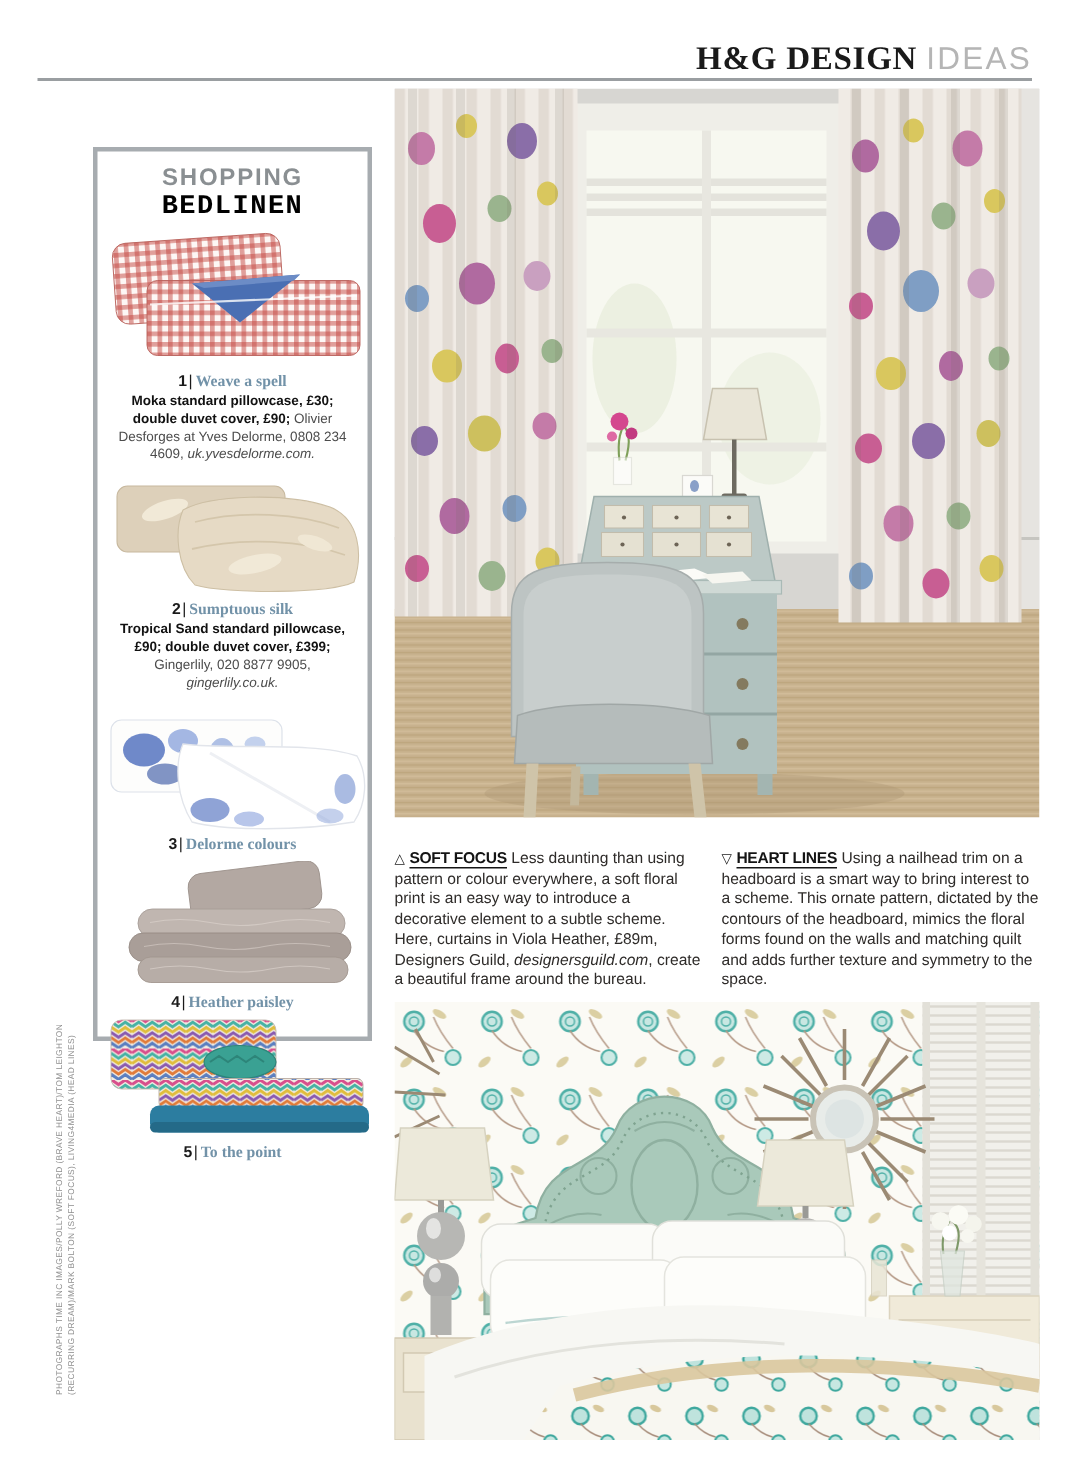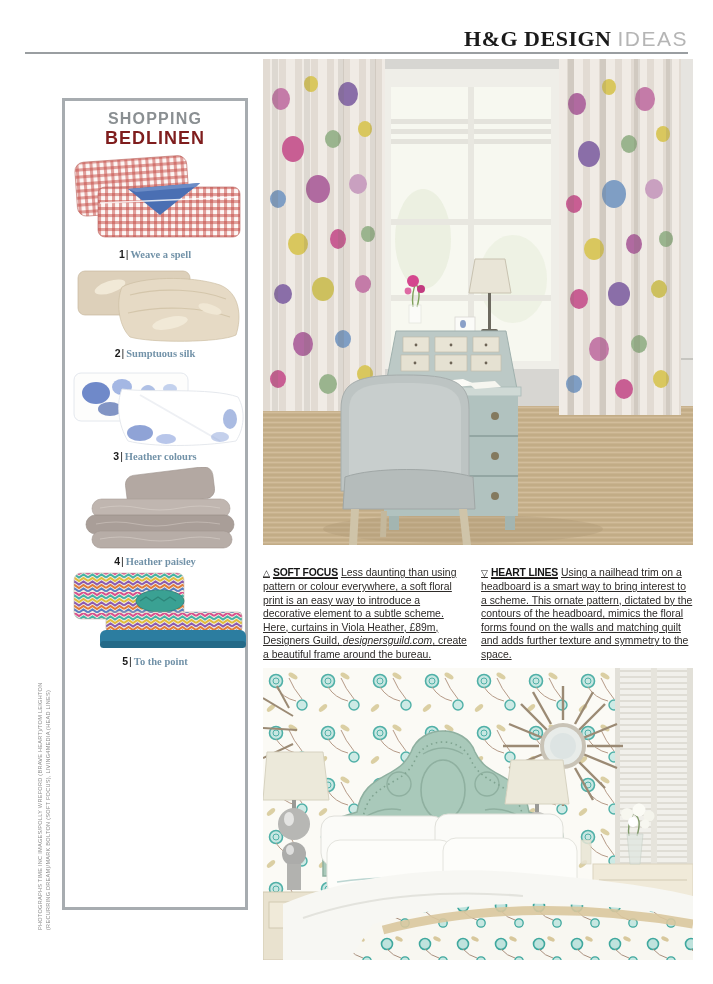--- a/index.html
+++ b/index.html
@@ -11,39 +11,39 @@
   .brand{font-family:"Liberation Serif",serif;font-weight:bold;font-size:22px;color:#1a1a1a;letter-spacing:.5px;}
   .section{font-size:21px;color:#b5b5b5;letter-spacing:1.5px;margin-left:6px;}
   .rule{position:absolute;top:52px;left:25px;right:25px;height:2px;background:#9a9ea1;}
 
   
   .credits{position:absolute;left:36px;top:930px;width:235px;transform:rotate(-90deg);
            transform-origin:0 0;font-size:5.6px;color:#8d8d8d;letter-spacing:.25px;line-height:1.5;}
   .credits div{white-space:nowrap;}
 
   
-  .sidebar{position:absolute;left:62px;top:98px;width:186px;height:812px;border:3px solid #a7acb0;
+  .sidebar{position:absolute;left:62px;top:98px;width:186px;height:596px;border:3px solid #a7acb0;
            box-sizing:border-box;background:#fff;display:flex;flex-direction:column;align-items:center;
            padding:9px 5px;text-align:center;}
   .kicker{font-size:16px;font-weight:bold;color:#8a8f92;letter-spacing:1.2px;line-height:1.1;}
-  .sbtitle{font-size:18px;font-weight:bold;color:#7f1d1d;letter-spacing:1px;line-height:1.15;}
+  .sbtitle{font-size:18px;font-weight:bold;color:#000000;letter-spacing:1px;line-height:1.15;font-family:Liberation Mono, monospace;}
   .item{width:100%;text-align:center;}
   .item svg{display:block;margin:3px auto 0;}
   .item-head{margin:3px 0 1px;font-size:10.5px;line-height:1.1;}
   .num{font-weight:bold;color:#1a1a1a;}
   .pipe{color:#1a1a1a;font-weight:normal;padding:0 2px 0 1px;}
   .ititle{font-family:"Liberation Serif",serif;font-weight:bold;color:#7292a8;}
   .item-desc{margin:1px 2px 6px;font-size:9px;line-height:1.32;color:#4c4c4c;}
   .item-desc b{color:#111;}
   .item-desc i{font-style:italic;}
 
   
   .photo{position:absolute;left:263px;display:block;}
   .captions{position:absolute;left:263px;top:556px;width:430px;display:flex;gap:14px;}
-  .caption{font-size:10.4px;line-height:1.3;color:#2e2b29;text-decoration:underline;}
+  .caption{font-size:10.4px;line-height:1.3;color:#2e2b29;}
   .caption.left{width:204px;}
   .caption.right{width:212px;}
   .cmarker{font-size:9px;color:#1a1a1a;margin-right:3px;}
   .clabel{font-weight:bold;color:#141414;border-bottom:1.6px solid #141414;letter-spacing:-.2px;margin-right:3px;}
   .caption i{font-style:italic;}
 </style>
 </head>
 <body>
 
 <div class="page">
@@ -73,54 +73,56 @@
           </defs>
         <g transform="rotate(-4 60 34)">
             <rect x="6" y="8" width="112" height="54" rx="9" fill="url(#gg)" stroke="#b8605a" stroke-width=".6"></rect>
           </g>
         <rect x="28" y="36" width="142" height="50" rx="7" fill="url(#gg)" stroke="#b8605a" stroke-width=".6"></rect>
         <polygon points="58,38 130,32 90,64" fill="#4a6fb3"></polygon>
         <polygon points="58,38 130,32 126,36 66,41" fill="#6c8cc6"></polygon>
         <line x1="30" y1="52" x2="168" y2="46" stroke="#fff" stroke-width="1.4" opacity=".8"></line>
       </svg>
       <h3 class="item-head"><span class="num">1</span><span class="pipe">|</span><span class="ititle">Weave a spell</span></h3>
+      <p class="item-desc"><b>Moka standard pillowcase, £30; double duvet cover, £90;</b><span> Olivier Desforges at Yves Delorme, 0808 234 4609, </span><i>uk.yvesdelorme.com.</i></p>
     </section>
 
     <section class="item">
       <svg width="176" height="80" viewBox="0 0 176 80">
         <rect x="8" y="6" width="112" height="44" rx="7" fill="#ddd0ba" stroke="#c7b89e" stroke-width=".7"></rect>
         <ellipse cx="40" cy="22" rx="16" ry="6" fill="#f1e9d7" transform="rotate(-18 40 22)"></ellipse>
         <ellipse cx="84" cy="32" rx="14" ry="5" fill="#efe6d2" transform="rotate(24 84 32)"></ellipse>
         <ellipse cx="62" cy="40" rx="10" ry="4" fill="#f3ecdc" transform="rotate(-8 62 40)"></ellipse>
         <path d="M52,22 C70,12 120,10 150,20 C170,28 172,52 166,70 C150,78 80,78 60,72 C48,60 46,36 52,22 Z" fill="#e6dac5" stroke="#cdbfa4" stroke-width=".7"></path>
         <path d="M60,30 C90,22 130,24 156,34" fill="none" stroke="#d4c6ab" stroke-width="1.2"></path>
         <path d="M58,48 C92,40 132,42 160,52" fill="none" stroke="#d4c6ab" stroke-width="1.2"></path>
         <ellipse cx="100" cy="58" rx="18" ry="6" fill="#f1e9d7" transform="rotate(-12 100 58)"></ellipse>
         <ellipse cx="140" cy="44" rx="12" ry="4.5" fill="#f0e7d4" transform="rotate(18 140 44)"></ellipse>
       </svg>
       <h3 class="item-head"><span class="num">2</span><span class="pipe">|</span><span class="ititle">Sumptuous silk</span></h3>
+      <p class="item-desc"><b>Tropical Sand standard pillowcase, £90; double duvet cover, £399;</b><span> Gingerlily, 020 8877 9905, </span><i>gingerlily.co.uk.</i></p>
     </section>
 
     <section class="item">
       <svg width="176" height="85" viewBox="0 0 176 85">
         <rect x="4" y="10" width="114" height="48" rx="7" fill="#fdfdfc" stroke="#dde2ea" stroke-width=".8"></rect>
         <ellipse cx="26" cy="30" rx="14" ry="11" fill="#3f62b8" opacity=".75"></ellipse>
         <ellipse cx="52" cy="24" rx="10" ry="8" fill="#7d98d8" opacity=".7"></ellipse>
         <ellipse cx="40" cy="46" rx="12" ry="7" fill="#2f4f9e" opacity=".6"></ellipse>
         <ellipse cx="78" cy="34" rx="9" ry="12" fill="#6f8ed2" opacity=".55"></ellipse>
         <ellipse cx="100" cy="26" rx="7" ry="5" fill="#9db4e2" opacity=".6"></ellipse>
         <path d="M50,30 C60,44 70,52 88,56" fill="none" stroke="#4f6fc0" stroke-width="1.4" opacity=".5"></path>
         <path d="M52,26 C80,30 140,24 168,34 C176,48 174,66 166,78 C130,84 80,84 58,78 C48,62 46,40 52,26 Z" fill="#ffffff" stroke="#e2e5eb" stroke-width=".9"></path>
         <path d="M70,32 L150,78" fill="none" stroke="#eef0f4" stroke-width="2"></path>
         <ellipse cx="70" cy="70" rx="13" ry="8" fill="#4466ba" opacity=".6"></ellipse>
         <ellipse cx="96" cy="76" rx="10" ry="5" fill="#7d98d8" opacity=".55"></ellipse>
         <ellipse cx="160" cy="56" rx="7" ry="10" fill="#5578c6" opacity=".5"></ellipse>
         <ellipse cx="150" cy="74" rx="9" ry="5" fill="#8aa2da" opacity=".5"></ellipse>
       </svg>
-      <h3 class="item-head"><span class="num">3</span><span class="pipe">|</span><span class="ititle">Heather colours</span></h3>
+      <h3 class="item-head"><span class="num">3</span><span class="pipe">|</span><span class="ititle">Delorme colours</span></h3>
     </section>
 
     <section class="item">
       <svg width="176" height="86" viewBox="0 0 176 86">
         <g transform="rotate(-7 100 20)">
             <rect x="56" y="4" width="88" height="32" rx="9" fill="#b3a8a2" stroke="#9d928c" stroke-width=".6"></rect>
           </g>
         <rect x="22" y="32" width="138" height="19" rx="9.5" fill="#c0b6b0" stroke="#a79d97" stroke-width=".6"></rect>
         <rect x="16" y="48" width="148" height="19" rx="9.5" fill="#a99e98" stroke="#968b85" stroke-width=".6"></rect>
         <rect x="22" y="64" width="140" height="17" rx="8.5" fill="#b7ada7" stroke="#a1968f" stroke-width=".6"></rect>

